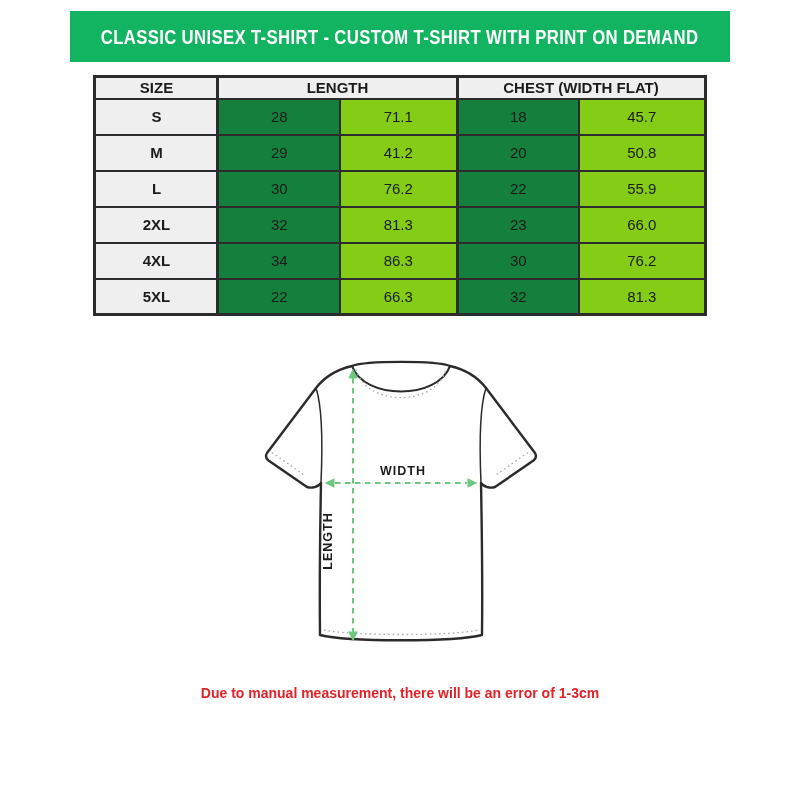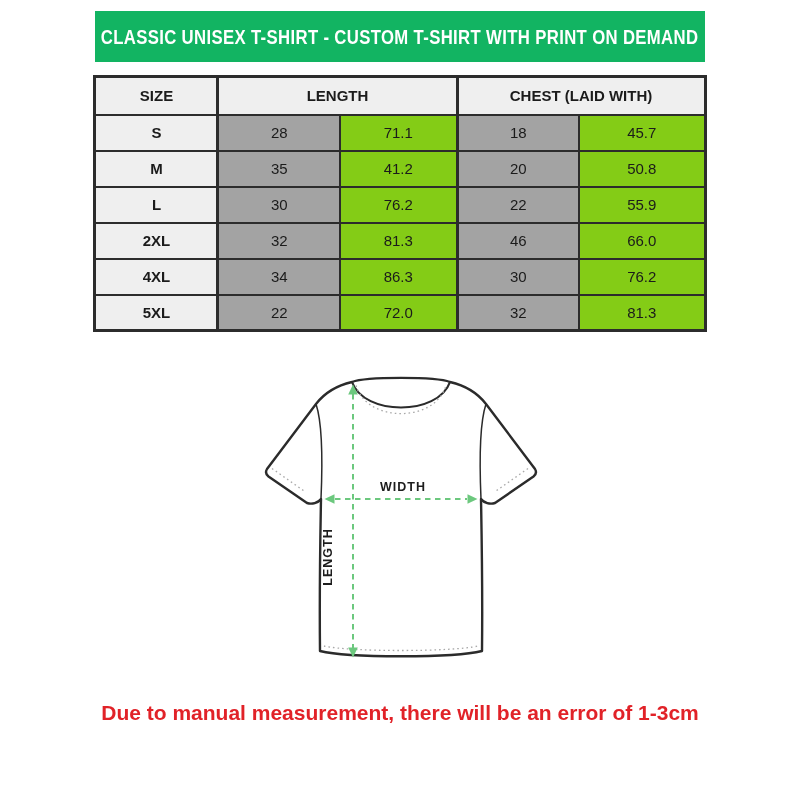--- a/index.html
+++ b/index.html
@@ -4,21 +4,21 @@
 <style>
   * { box-sizing: border-box; margin: 0; padding: 0; }
   html, body { width: 800px; height: 800px; }
   body {
     background: #ffffff;
     font-family: "Liberation Sans", sans-serif;
     overflow: hidden;
   }
   
   .banner {
-    width: 610px; height: 51px;
+    width: 660px; height: 51px;
     margin: 11px auto 0 auto;
     background: #12b462;
     display: flex; align-items: center; justify-content: center;
     white-space: nowrap;
   }
   .banner .txt {
     display: inline-block;
     color: #ffffff;
     font-size: 19px;
     font-weight: bold;
@@ -36,44 +36,44 @@
   }
   table.size-chart th, table.size-chart td {
     border: 2px solid #2c2c2c;
     text-align: center;
     vertical-align: middle;
     font-size: 15px;
     color: #1b1b1b;
     height: 36px;
     padding: 0;
   }
-  table.size-chart th { height: 38px; font-weight: bold; background: #efefef; }
+  table.size-chart th { height: 22px; font-weight: bold; background: #efefef; }
   td.c-size { background: #efefef; font-weight: bold; }
-  td.c-in   { background: #a3a3a3; font-weight: normal; }
+  td.c-in   { background: #15803d; font-weight: normal; }
   td.c-cm   { background: #84cc16; font-weight: normal; }
   .sec { border-left-width: 3px !important; }
   
   .diagram { width: 320px; height: 320px; margin: 29px auto 0 auto; }
   .tee-outline { fill: #ffffff; stroke: #2b2b2b; stroke-width: 2.4; stroke-linejoin: round; }
   .tee-line    { fill: none; stroke: #2b2b2b; stroke-width: 2.2; stroke-linecap: round; }
   .tee-seam    { fill: none; stroke: #2b2b2b; stroke-width: 1.5; }
   .tee-stitch  { fill: none; stroke: #a9a9a9; stroke-width: 1.3; stroke-dasharray: 1.6 3; }
   .g-dash { stroke: #6cc87e; stroke-width: 2; fill: none; stroke-dasharray: 5.5 4.5; }
   .g-head { fill: #6cc87e; stroke: none; }
   .dlabel {
     font-family: "Liberation Sans", sans-serif;
     font-size: 12.5px; font-weight: bold;
     letter-spacing: 1px; fill: #1d1d1d;
   }
   
   .note {
     margin-top: 20px;
     text-align: center;
     color: #e12228;
-    font-size: 21px;
+    font-size: 14px;
     font-weight: bold;
   }
 </style>
 </head>
 <body>
 
 <div class="banner">
   <span class="txt">CLASSIC UNISEX T-SHIRT - CUSTOM T-SHIRT WITH PRINT ON DEMAND</span>
 </div>
 
@@ -82,63 +82,63 @@
     <col style="width:123px">
       <col style="width:122px">
       <col style="width:117px">
       <col style="width:122px">
       <col style="width:126px">
   </colgroup>
   <thead>
     <tr>
       <th>SIZE</th>
       <th colspan="2" class="sec">LENGTH</th>
-      <th colspan="2" class="sec">CHEST (LAID WITH)</th>
+      <th colspan="2" class="sec">CHEST (WIDTH FLAT)</th>
     </tr>
   </thead>
   <tbody>
     <tr>
       <td class="c-size">S</td>
       <td class="c-in sec">28</td>
       <td class="c-cm">71.1</td>
       <td class="c-in sec">18</td>
       <td class="c-cm">45.7</td>
     </tr>
     <tr>
       <td class="c-size">M</td>
-      <td class="c-in sec">35</td>
+      <td class="c-in sec">29</td>
       <td class="c-cm">41.2</td>
       <td class="c-in sec">20</td>
       <td class="c-cm">50.8</td>
     </tr>
     <tr>
       <td class="c-size">L</td>
       <td class="c-in sec">30</td>
       <td class="c-cm">76.2</td>
       <td class="c-in sec">22</td>
       <td class="c-cm">55.9</td>
     </tr>
     <tr>
       <td class="c-size">2XL</td>
       <td class="c-in sec">32</td>
       <td class="c-cm">81.3</td>
-      <td class="c-in sec">46</td>
+      <td class="c-in sec">23</td>
       <td class="c-cm">66.0</td>
     </tr>
     <tr>
       <td class="c-size">4XL</td>
       <td class="c-in sec">34</td>
       <td class="c-cm">86.3</td>
       <td class="c-in sec">30</td>
       <td class="c-cm">76.2</td>
     </tr>
     <tr>
       <td class="c-size">5XL</td>
       <td class="c-in sec">22</td>
-      <td class="c-cm">72.0</td>
+      <td class="c-cm">66.3</td>
       <td class="c-in sec">32</td>
       <td class="c-cm">81.3</td>
     </tr>
   </tbody>
 </table>
 
 <div class="diagram">
   <svg viewBox="0 0 320 320" width="320" height="320">
 
     <path class="tee-outline" d="

